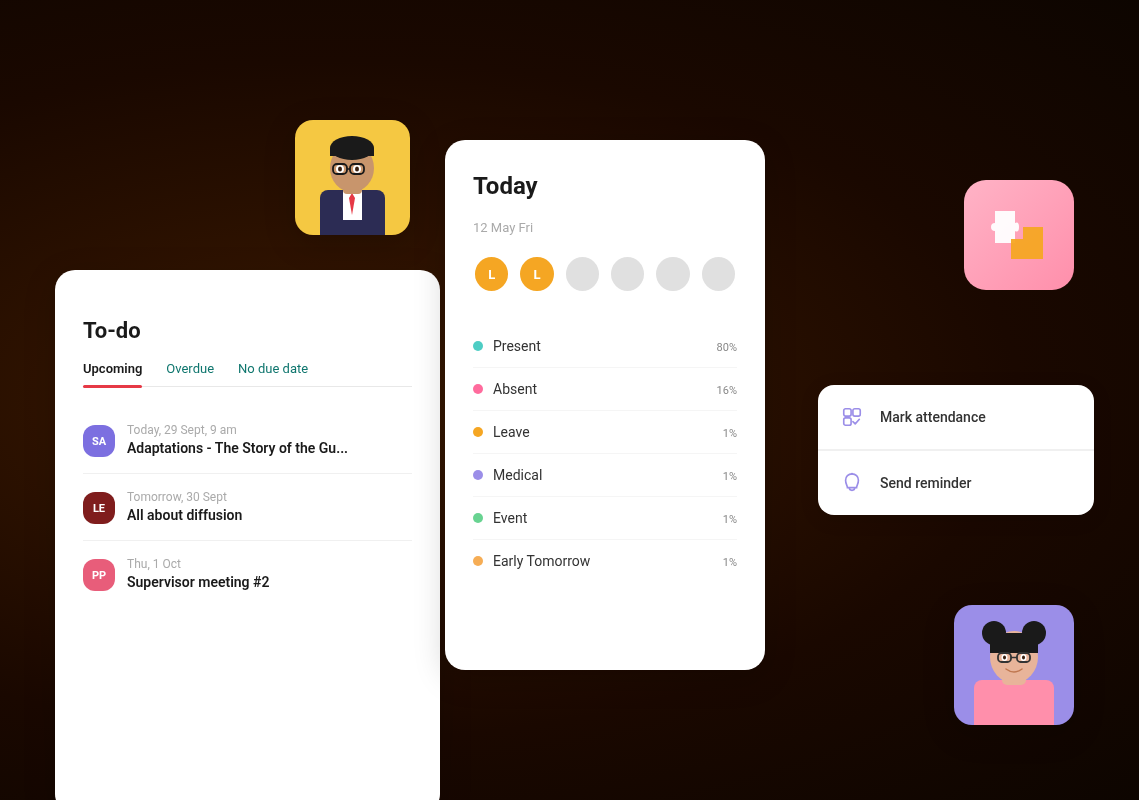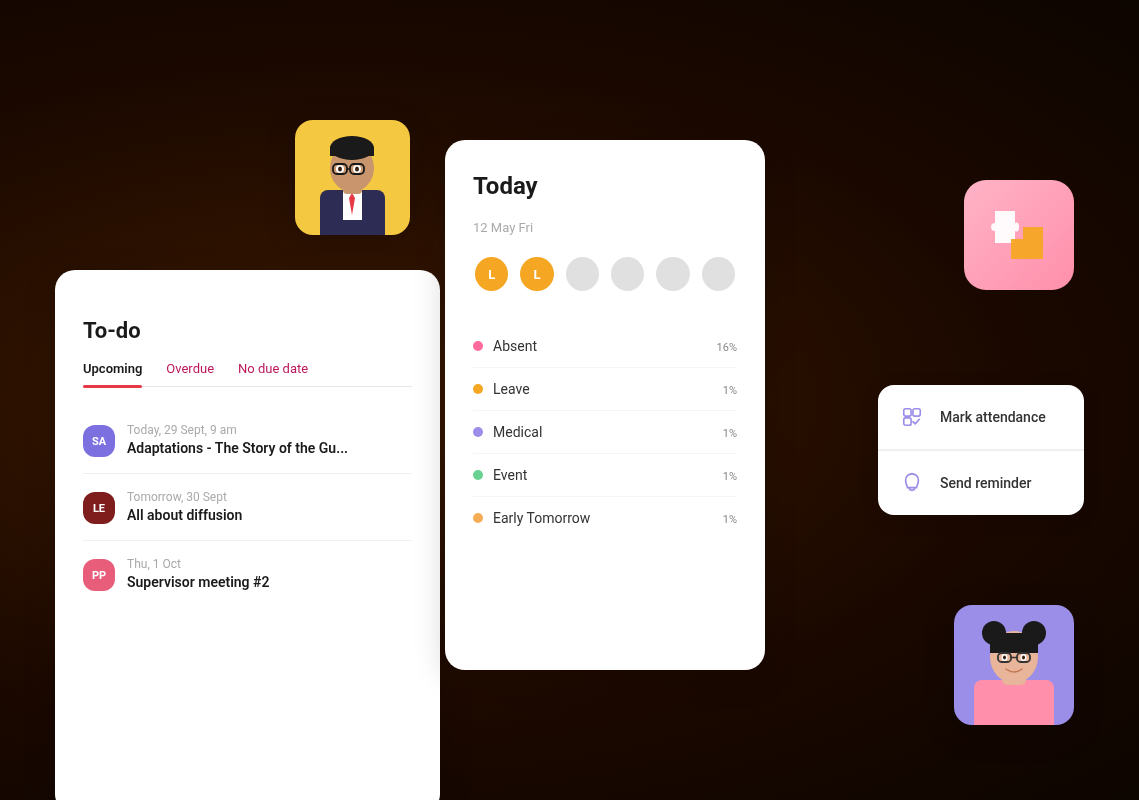--- a/index.html
+++ b/index.html
@@ -51,21 +51,21 @@
 
     .todo-tabs {
       display: flex;
       gap: 0;
       border-bottom: 1.5px solid #e8e8e8;
       margin-bottom: 20px;
     }
 
     .todo-tab {
       font-size: 13px;
-      color: #be185d;
+      color: #0f766e;
       padding-bottom: 10px;
       margin-right: 24px;
       cursor: pointer;
       position: relative;
     }
 
     .todo-tab.active {
       color: #1a1a1a;
       font-weight: 600;
     }
@@ -365,20 +365,27 @@
       <div class="av-circle" style="background:#f5a623;">L</div>
       <div class="av-circle" style="background:#f5a623;">L</div>
       <div class="av-circle empty" style="background:#e0e0e0;"></div>
       <div class="av-circle empty" style="background:#e0e0e0;"></div>
       <div class="av-circle empty" style="background:#e0e0e0;"></div>
       <div class="av-circle empty" style="background:#e0e0e0;"></div>
     </div>
 
     <div class="attendance-list">
 
+      <div class="att-row">
+        <div class="att-left">
+          <div class="att-dot" style="background:#4ecdc4;"></div>
+          <span class="att-label">Present</span>
+        </div>
+        <div class="att-pct"><span>80</span><span>%</span></div>
+      </div>
 
       <div class="att-row">
         <div class="att-left">
           <div class="att-dot" style="background:#ff6b9d;"></div>
           <span class="att-label">Absent</span>
         </div>
         <div class="att-pct"><span>16</span><span>%</span></div>
       </div>
 
       <div class="att-row">
@@ -418,21 +425,21 @@
   <div class="app-icon-card" style="position:absolute;right:65px;top:180px;width:110px;height:110px;border-radius:22px;background:linear-gradient(135deg,#ffb3c6 0%,#ff8fab 100%);display:flex;align-items:center;justify-content:center;">
     <svg width="64" height="64" viewBox="0 0 64 64" xmlns="http://www.w3.org/2000/svg">
 
       <path d="M8 8 L28 8 L28 20 Q32 18 32 24 Q32 30 28 28 L28 40 L8 40 L8 28 Q4 28 4 24 Q4 20 8 20 Z" fill="white" opacity="0.95"></path>
 
       <path d="M36 24 L36 36 L24 36 L24 56 L56 56 L56 24 Z" fill="#f5a623" opacity="0.95"></path>
 
     </svg>
   </div>
 
-  <div class="card action-card" style="position:absolute;right:55px;top:385px;width:206px;border-radius:16px;overflow:hidden;box-shadow:0 4px 20px rgba(0,0,0,0.1);">
+  <div class="card action-card" style="position:absolute;right:45px;top:385px;width:276px;border-radius:16px;overflow:hidden;box-shadow:0 4px 20px rgba(0,0,0,0.1);">
     <div class="action-item">
       <div class="action-icon-wrap">
         <svg width="22" height="22" viewBox="0 0 24 24" fill="none" xmlns="http://www.w3.org/2000/svg">
           <rect x="3" y="3" width="8" height="8" rx="2" stroke="#9b8ee8" stroke-width="1.8"></rect>
           <rect x="13" y="3" width="8" height="8" rx="2" stroke="#9b8ee8" stroke-width="1.8"></rect>
           <rect x="3" y="13" width="8" height="8" rx="2" stroke="#9b8ee8" stroke-width="1.8"></rect>
           <path d="M13 17 L15.5 19.5 L20 14.5" stroke="#9b8ee8" stroke-width="1.8" stroke-linecap="round" stroke-linejoin="round"></path>
         </svg>
       </div>
       <span class="action-label">Mark attendance</span>

